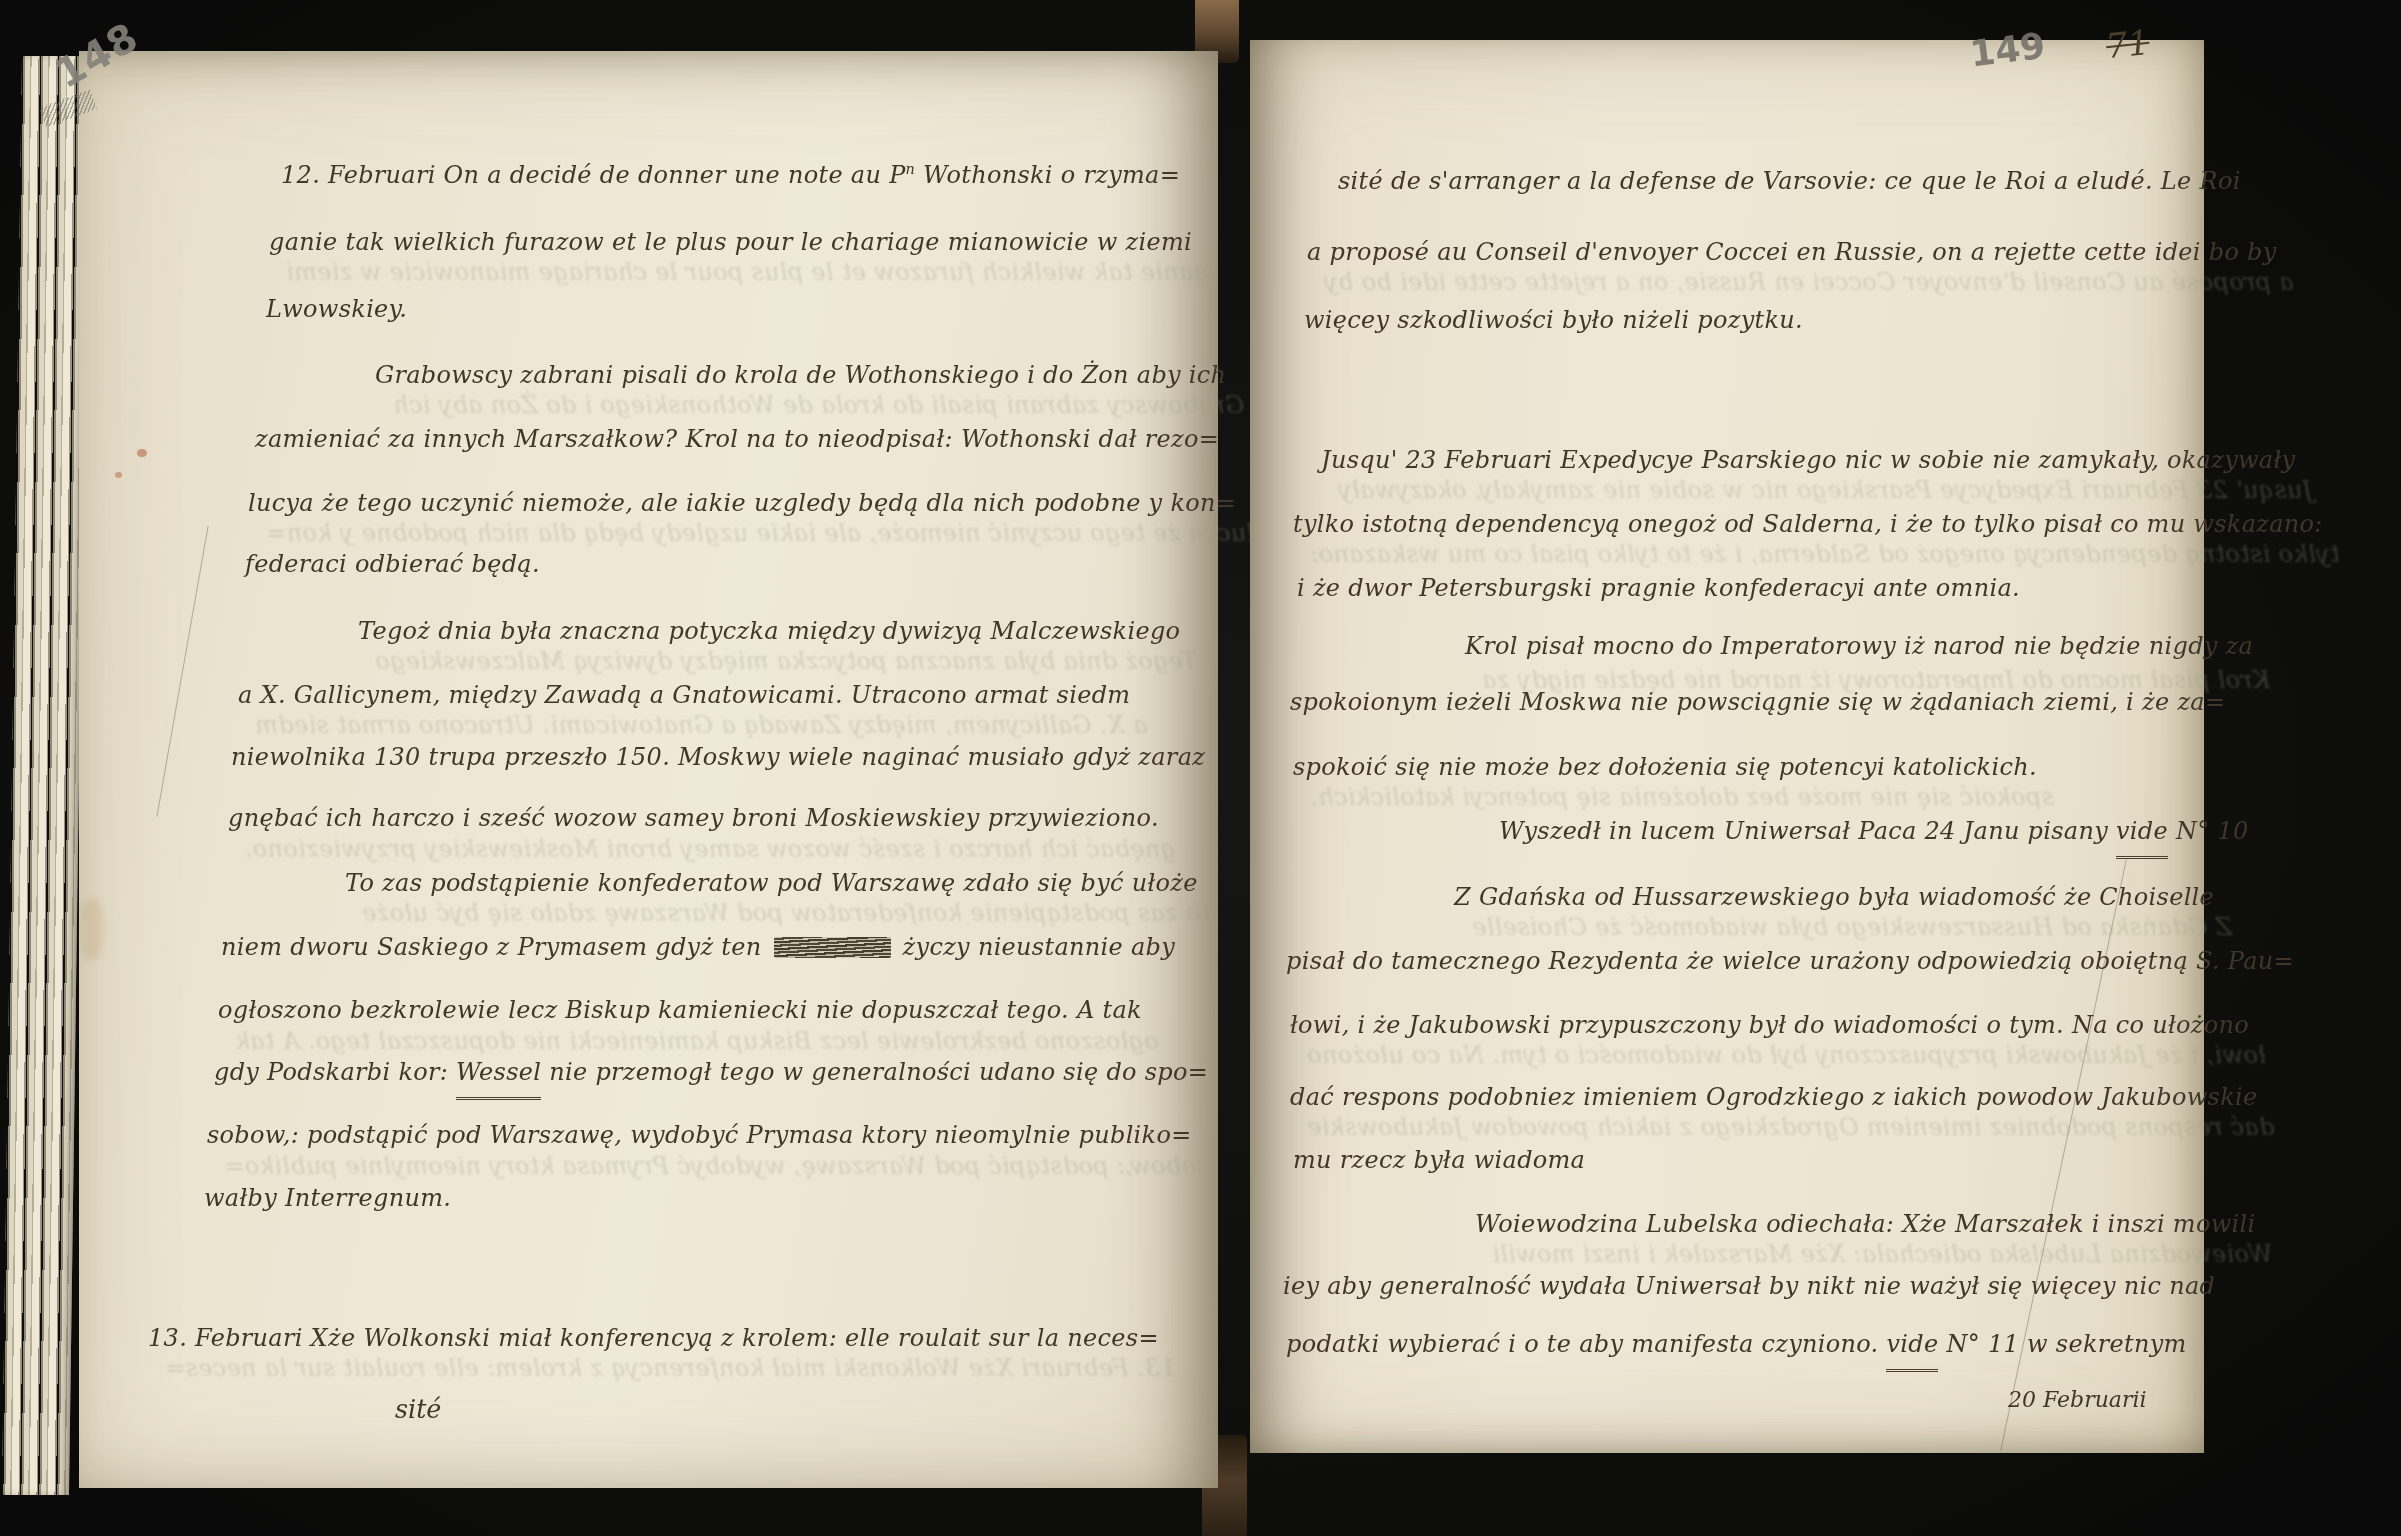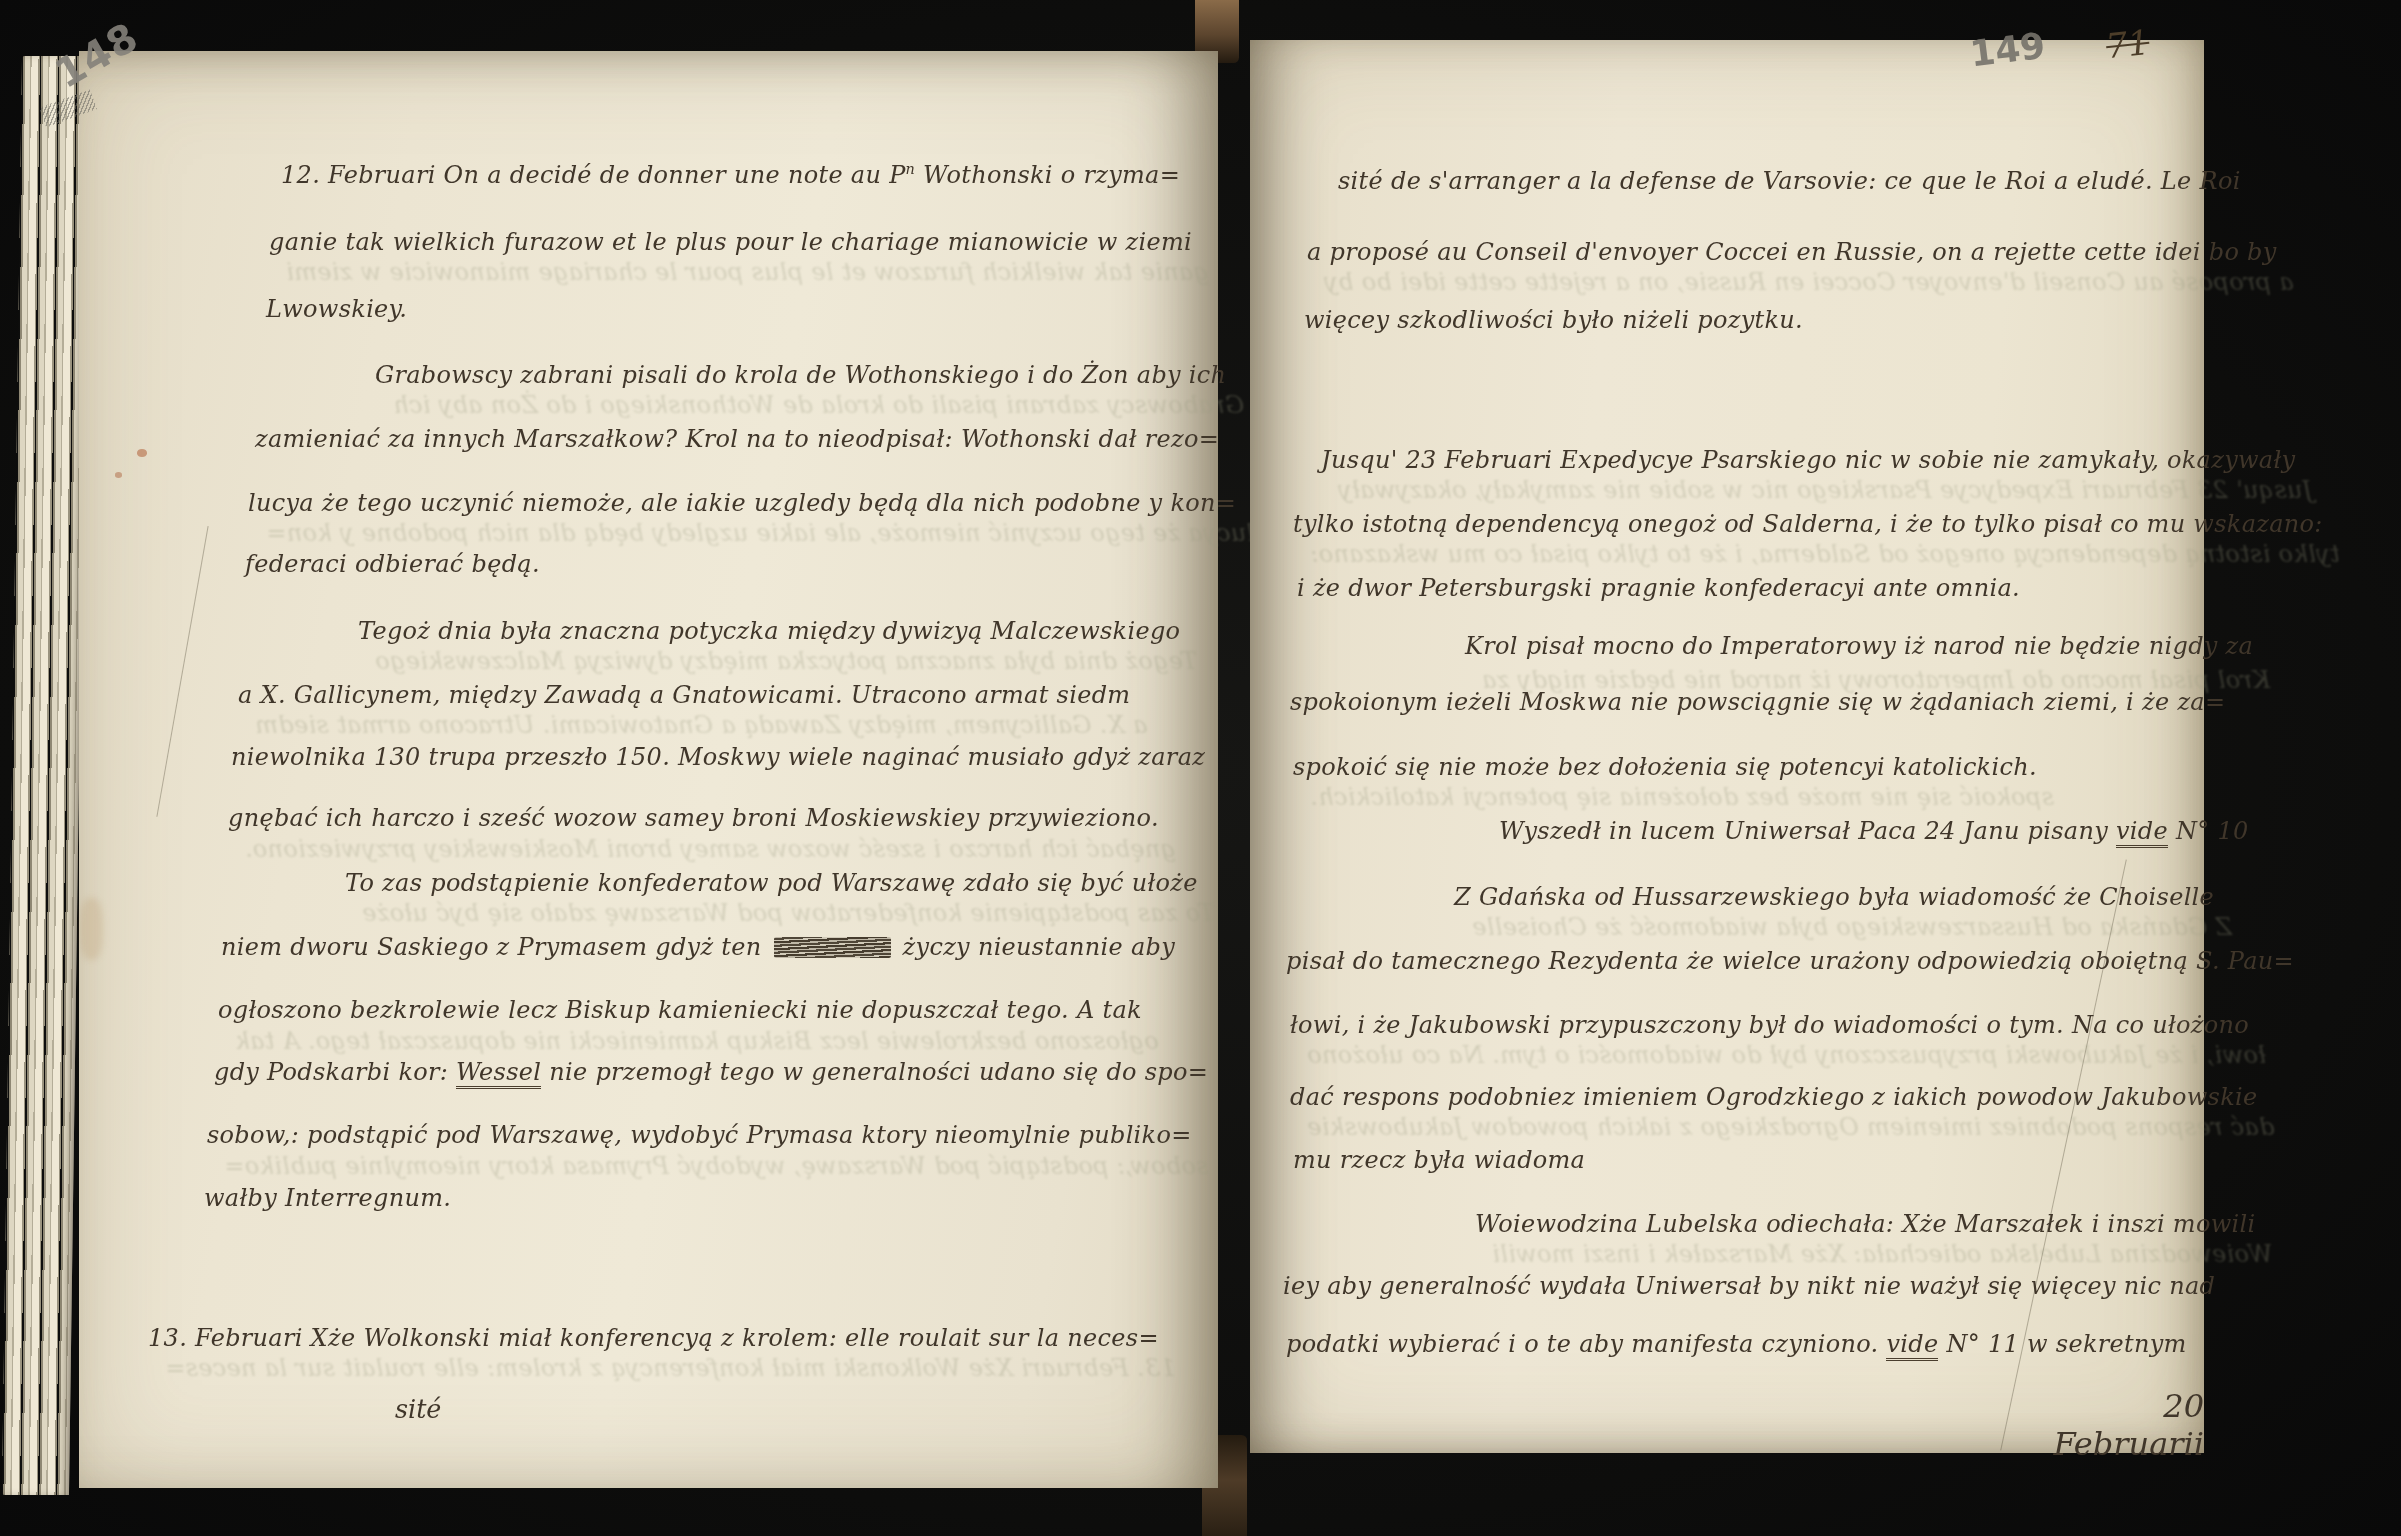--- a/index.html
+++ b/index.html
@@ -56,21 +56,21 @@
 
   .ms-line {
     position:absolute; white-space:nowrap;
     font-family:"DejaVu Serif", serif; font-style:italic;
     color:#40362a;
   }
   #left-page .ms-line  { font-size:24px; letter-spacing:0.3px; }
   #right-page .ms-line { font-size:24px; letter-spacing:0.3px; }
 
   .ms-line sup { font-size:60%; vertical-align:super; }
-  .u2 { border-bottom:3.4px double #4a3e2e; padding-bottom:0; }
+  .u2 { border-bottom:3.4px double #4a3e2e; padding-bottom:11px; }
 
   .scribble {
     display:inline-block; height:20.6px; vertical-align:-2.7px; margin:0 4.1px;
     border-radius:2.1px;
     background: repeating-linear-gradient(-3deg,
       rgba(52,42,28,.9) 0 2.1px, rgba(52,42,28,.15) 2.1px 3.4px,
       rgba(52,42,28,.85) 3.4px 5.5px, rgba(52,42,28,.25) 5.5px 6.9px);
   }
 
   .ghost {
@@ -102,21 +102,21 @@
   }
 
   #catchword {
     position:absolute; left:316px; top:1343px;
     font-family:"DejaVu Serif", serif; font-style:italic;
     font-size:25.4px; color:#40362a;
   }
   #footer-date {
     position:absolute; left:758px; top:1347px;
     font-family:"DejaVu Serif", serif; font-style:italic;
-    font-size:32px; color:#40362a;text-align:right;
+    font-size:22px; color:#40362a;text-align:right;
   }
 
   .scratch { position:absolute; width:1.4px; background:rgba(100,92,75,.42); }
   #scratch-left  { left:103px; top:473px;  height:295px; transform:rotate(10deg); }
   #scratch-right { left:813px; top:813px; height:604px; transform:rotate(12deg); }
 
   .speck { position:absolute; border-radius:50%; }
   #speck-1 { left:58px; top:398px; width:9.6px; height:7.5px; background:#b06038; opacity:.55; }
   #speck-2 { left:36px; top:421px; width:6.9px; height:5.5px;  background:#a85c36; opacity:.45; }
   #stain-1 { left:1.4px;  top:847px; width:23px; height:62px;

